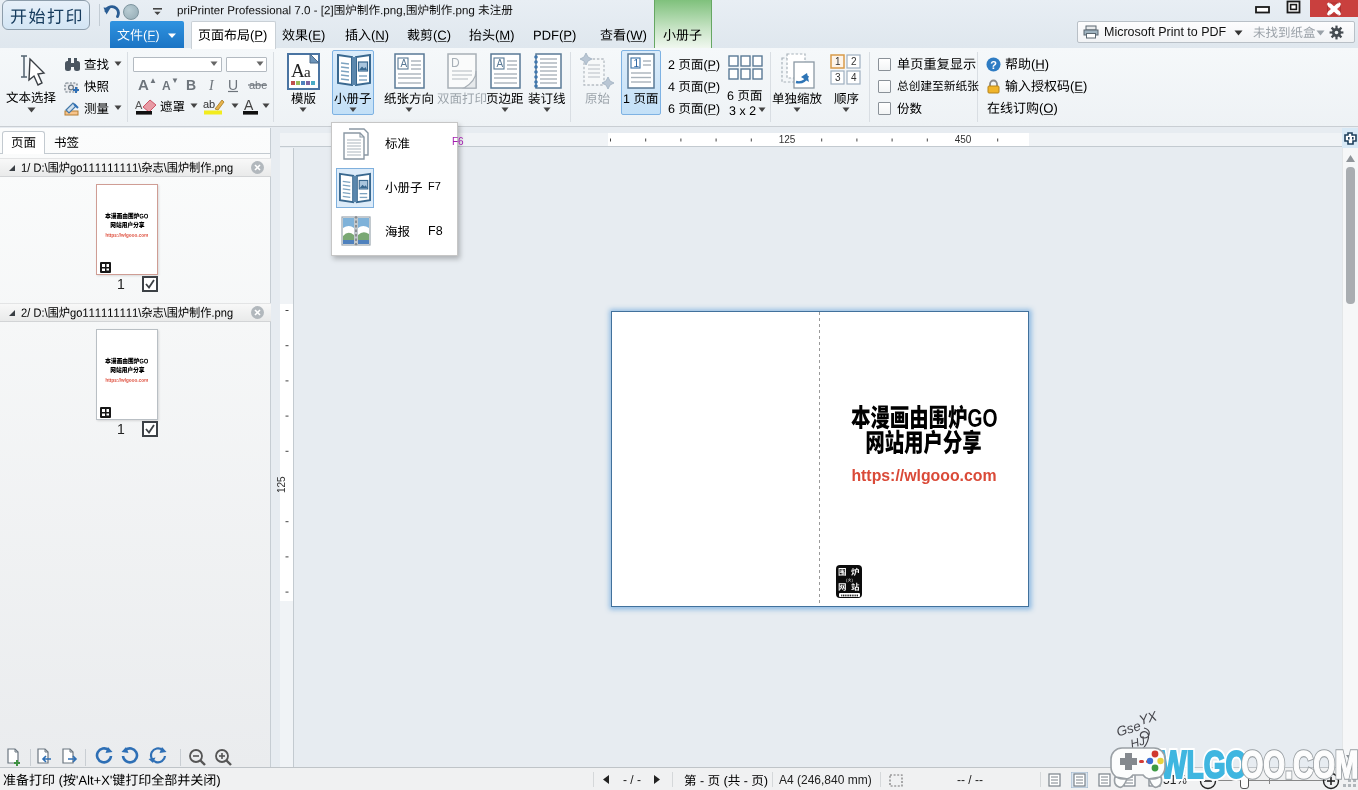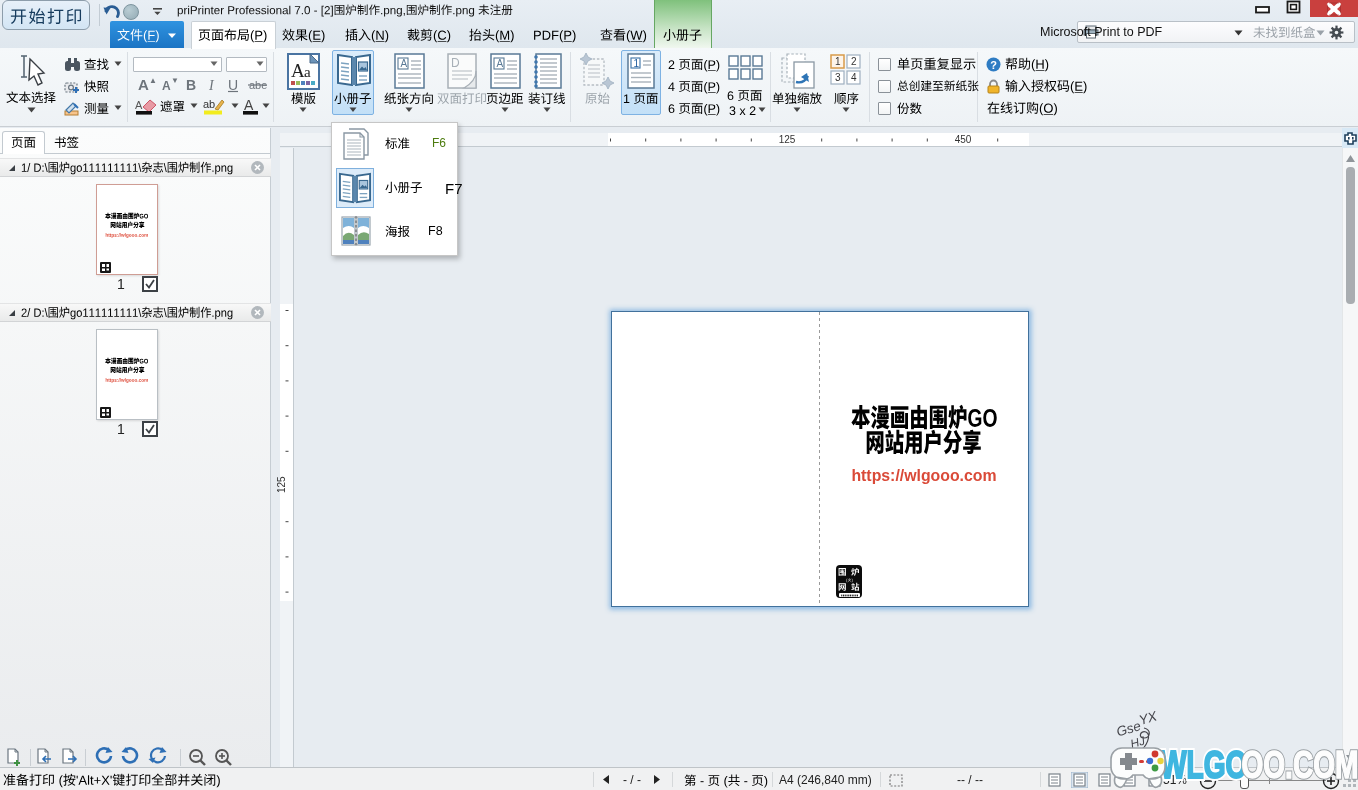--- a/index.html
+++ b/index.html
@@ -193,21 +193,21 @@
       <rect x="2353" y="-155" width="904" height="52"></rect>
       <use href="#g38" x="3277"></use>
     </g>
   </svg>
 <div class="abs" style="left:1077px;top:21px;width:278px;height:22px;background:linear-gradient(#fdfdfe,#f1f3f5);border:1px solid #b9c0c7;border-radius:2px"></div>
 <svg class="abs" style="left:1083px;top:25px" width="16" height="14" viewBox="0 0 16 14">
 <rect x="3" y="1" width="10" height="4" fill="#e8eaec" stroke="#5b6770" stroke-width="1"></rect>
 <rect x="1" y="5" width="14" height="5" fill="#9fb3c0" stroke="#5b6770" stroke-width="1"></rect>
 <rect x="3.5" y="8.5" width="9" height="4.5" fill="#fff" stroke="#5b6770" stroke-width="1"></rect>
   </svg>
-<div class="abs" style="left:1040px;top:25px;width:126px;height:15px;font-size:12.5px;color:#111;white-space:nowrap">Microsoft Print to PDF</div>
+<div class="abs" style="left:1104px;top:25px;width:126px;height:15px;font-size:12.5px;color:#111;white-space:nowrap">Microsoft Print to PDF</div>
 <svg class="abs" style="left:1234px;top:30px" width="9" height="6" viewBox="0 0 9 6">
     <path d="M0.5 0.5 L8.5 0.5 L4.5 5.5 Z" fill="#333"></path>
   </svg>
 <svg style="position:absolute;left:1253.0px;top:23.5px;overflow:visible" width="62.5" height="17" viewBox="0 0 62.5 17">
     <g fill="#9aa1a8" transform="translate(0,13.00) scale(0.012500,-0.012500)">
       <use href="#g28" x="0"></use>
       <use href="#g59" x="1000"></use>
       <use href="#g60" x="2000"></use>
       <use href="#g61" x="3000"></use>
       <use href="#g62" x="4000"></use>
@@ -1225,21 +1225,21 @@
         <line x1="5" y1="27" x2="19" y2="27"></line>
       </g>
     </g>
   </svg>
 <svg style="position:absolute;left:385.0px;top:134.5px;overflow:visible;z-index:41" width="25.0" height="17" viewBox="0 0 25.0 17">
     <g fill="#000" transform="translate(0,13.00) scale(0.012500,-0.012500)">
       <use href="#g170" x="0"></use>
       <use href="#g155" x="1000"></use>
     </g>
   </svg>
-<div class="abs" style="left:432px;top:136px;width:24px;height:14px;font-size:12px;color:#4d7c0f;z-index:41">F6</div>
+<div class="abs" style="left:452px;top:136px;width:24px;height:14px;font-size:10px;color:#a21caf;z-index:41">F6</div>
 <div class="abs" style="left:336px;top:168px;width:38px;height:40px;background:#dcebf9;border:1px solid #7fb0dd;z-index:41"></div>
 <svg class="abs" style="left:339px;top:172px;z-index:41" width="32" height="32" viewBox="0 0 34 32">
 <path d="M1 1 L15 3 L15 31 L1 29 Z" fill="#fff" stroke="#39688f" stroke-width="2"></path>
 <path d="M33 1 L19 3 L19 31 L33 29 Z" fill="#fff" stroke="#39688f" stroke-width="2"></path>
 <rect x="15" y="3" width="4" height="28" fill="#5b87ad"></rect>
 <g stroke="#7da3c0" stroke-width="1.4">
       <line x1="4" y1="9" x2="12" y2="10"></line>
       <line x1="4" y1="13" x2="12" y2="14"></line>
       <line x1="4" y1="17" x2="12" y2="18"></line>
       <line x1="4" y1="21" x2="12" y2="22"></line>
@@ -1250,21 +1250,21 @@
 <line x1="22" y1="22" x2="30" y2="22" stroke="#7da3c0" stroke-width="1.4"></line>
 <line x1="22" y1="26" x2="30" y2="26" stroke="#7da3c0" stroke-width="1.4"></line>
   </svg>
 <svg style="position:absolute;left:385.0px;top:178.5px;overflow:visible;z-index:41" width="37.5" height="17" viewBox="0 0 37.5 17">
     <g fill="#000" transform="translate(0,13.00) scale(0.012500,-0.012500)">
       <use href="#g0" x="0"></use>
       <use href="#g1" x="1000"></use>
       <use href="#g2" x="2000"></use>
     </g>
   </svg>
-<div class="abs" style="left:445px;top:180px;width:24px;height:14px;font-size:15px;color:#000;z-index:41">F7</div>
+<div class="abs" style="left:428px;top:180px;width:24px;height:14px;font-size:11px;color:#000;z-index:41">F7</div>
 <svg class="abs" style="left:341px;top:216px;z-index:41" width="30" height="30" viewBox="0 0 30 30">
 <g>
       <rect x="1" y="1" width="13" height="28" fill="#fff" stroke="#9aa5ae" stroke-width="1.2"></rect>
 <rect x="16" y="1" width="13" height="28" fill="#fff" stroke="#9aa5ae" stroke-width="1.2"></rect>
 <path d="M2 2 L13 2 L13 12 Q8 8 2 12 Z" fill="#7fb2d9"></path>
 <path d="M17 2 L28 2 L28 12 Q22 8 17 12 Z" fill="#7fb2d9"></path>
 <path d="M2 20 Q7 14 13 19 L13 24 L2 24 Z" fill="#7aa874"></path>
 <path d="M17 19 Q22 14 28 18 L28 24 L17 24 Z" fill="#7aa874"></path>
 <rect x="2" y="24" width="11" height="4" fill="#4f81bd"></rect>
       <rect x="17" y="24" width="11" height="4" fill="#4f81bd"></rect>

